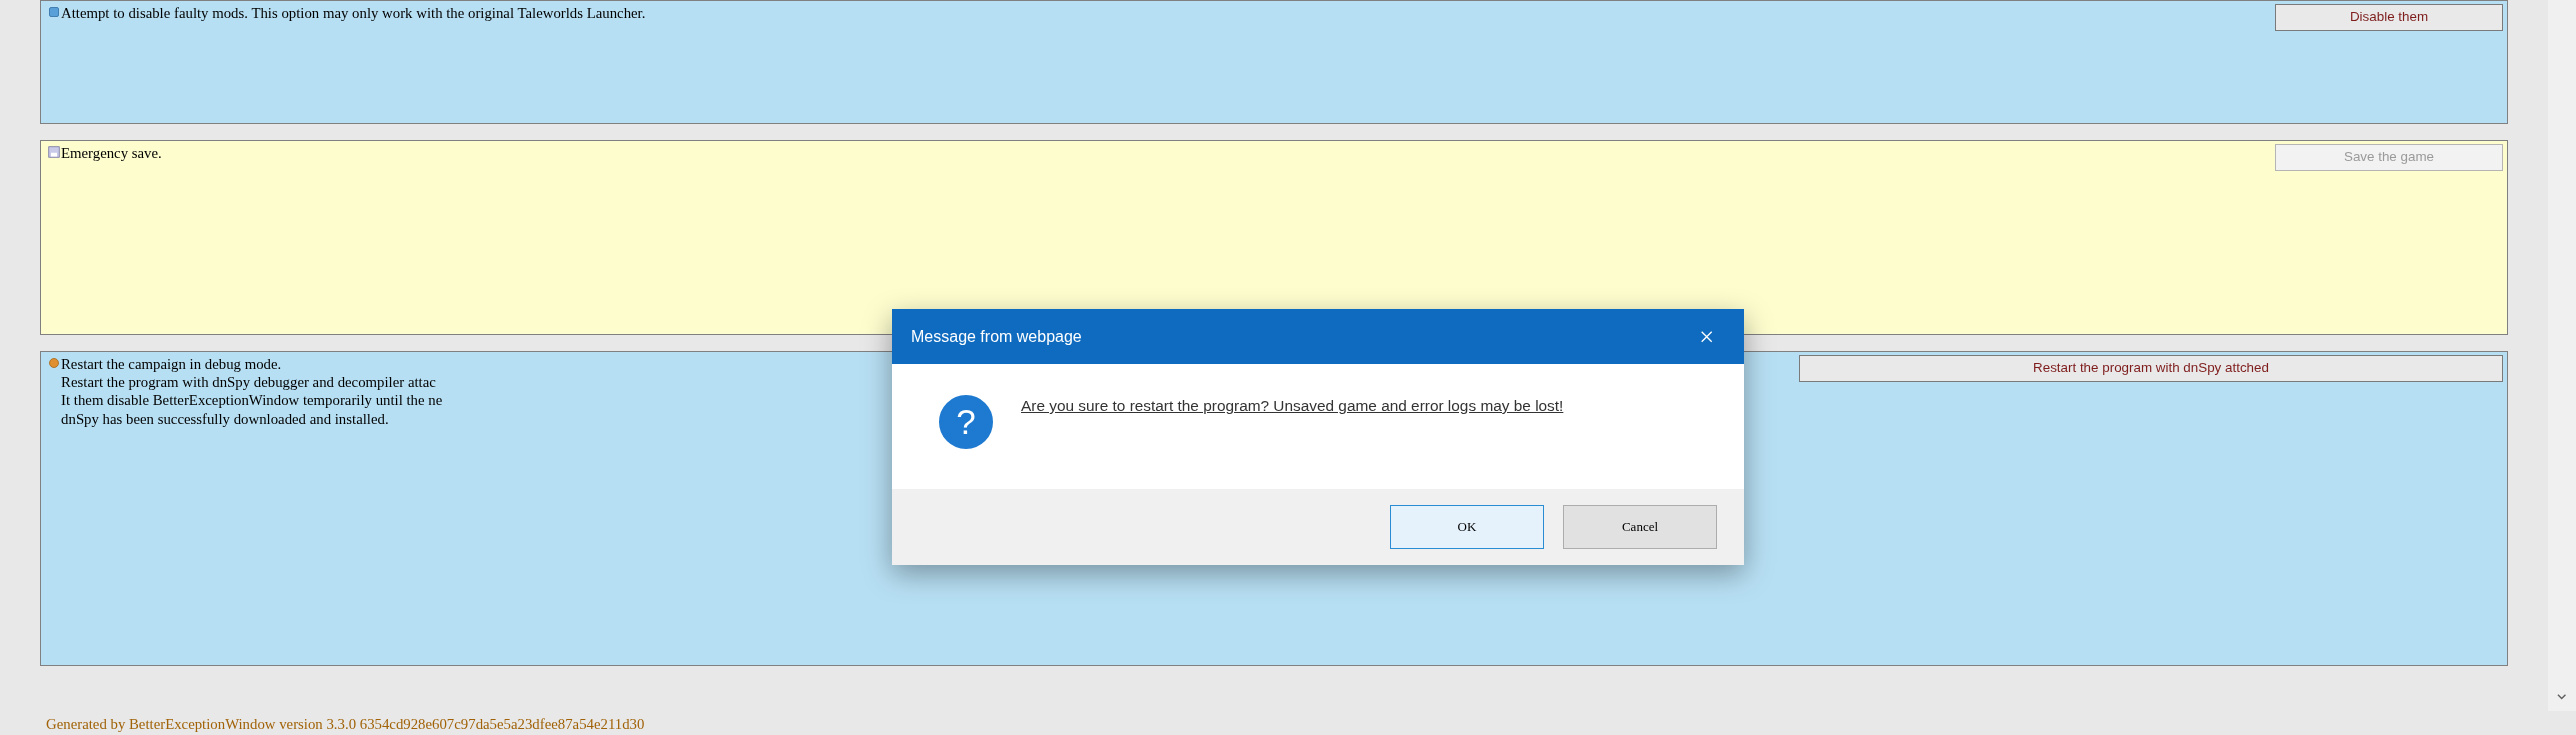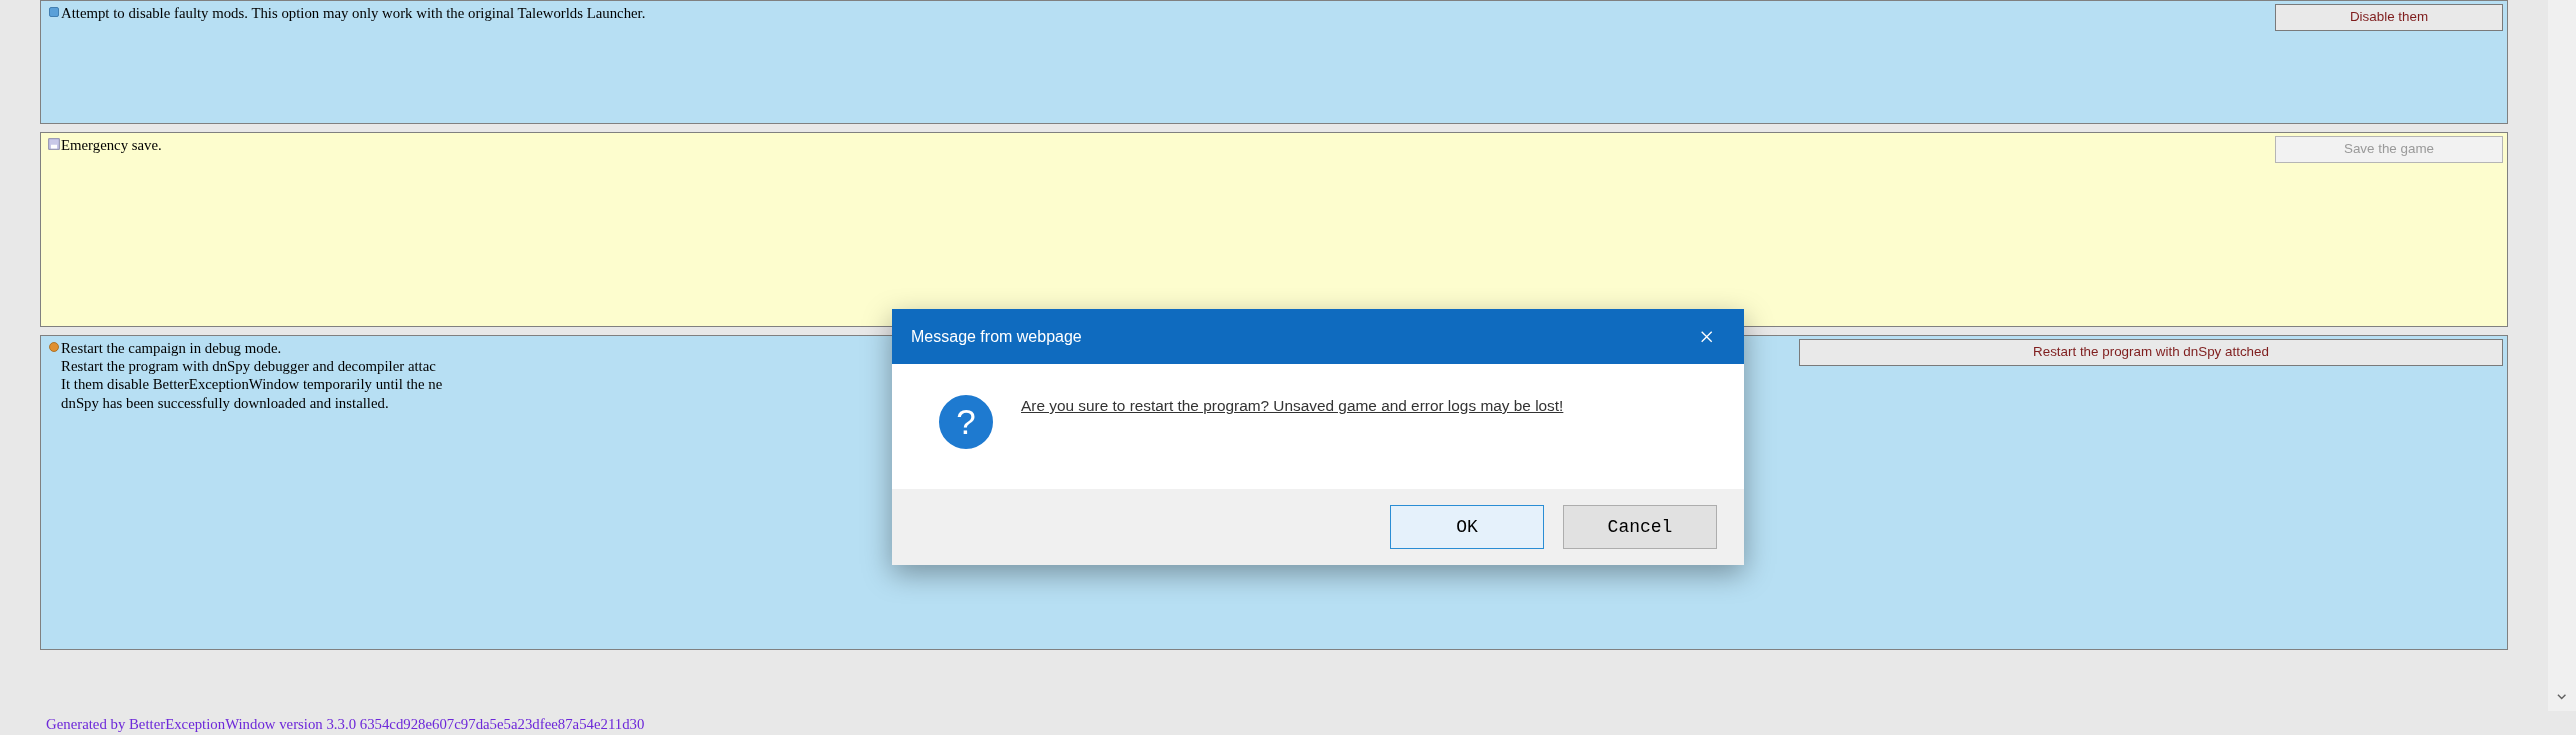--- a/index.html
+++ b/index.html
@@ -41,21 +41,21 @@
   .content {
     position: absolute;
     left: 0;
     top: 0;
     right: 28px;
     bottom: 25px;
     padding: 0 40px 0 40px;
   }
   .panel {
     border: 1.3px solid #808080;
-    margin-bottom: 8px;
+    margin-bottom: 16px;
     padding: 4px 6.7px 4px 6.7px;
     position: relative;
     min-height: 47px;
   }
   .panel-blue { background: #b7dff3; }
   .panel-yellow { background: #fdfdce; }
   .panel-icon {
     display: inline-block;
     width: 12px;
     height: 12px;
@@ -90,21 +90,21 @@
     color: #9a9a9a;
     background: #f2f2f2;
     border-color: #b5b5b5;
   }
   a.link-purple { color: #8b1a8b; text-decoration: underline; }
   .footer {
     position: absolute;
     left: 46px;
     bottom: 2.7px;
     font-size: 14.8px;
-    color: #6d28d9;
+    color: #a16207;
   }
 
   
   .dialog {
     position: absolute;
     left: 892px;
     top: 309px;
     width: 852px;
     background: #ffffff;
     box-shadow: 0 9.4px 27px rgba(0,0,0,0.35);
@@ -162,22 +162,22 @@
   .dialog-buttons {
     background: #f0f0f0;
     padding: 16px 27px;
     display: flex;
     justify-content: flex-end;
     gap: 19px;
   }
   .dlg-btn {
     min-width: 154px;
     height: 44px;
-    font-family: Liberation Mono, monospace;
-    font-size: 18px;
+    font-family: Liberation Serif, serif;
+    font-size: 13px;
     text-align: center;
     line-height: 42px;
     background: #e1e1e1;
     border: 1.3px solid #adadad;
     color: #000;
   }
   .dlg-btn.primary {
     background: #e5f1fb;
     border: 1.3px solid #2a8dd4;
   }

